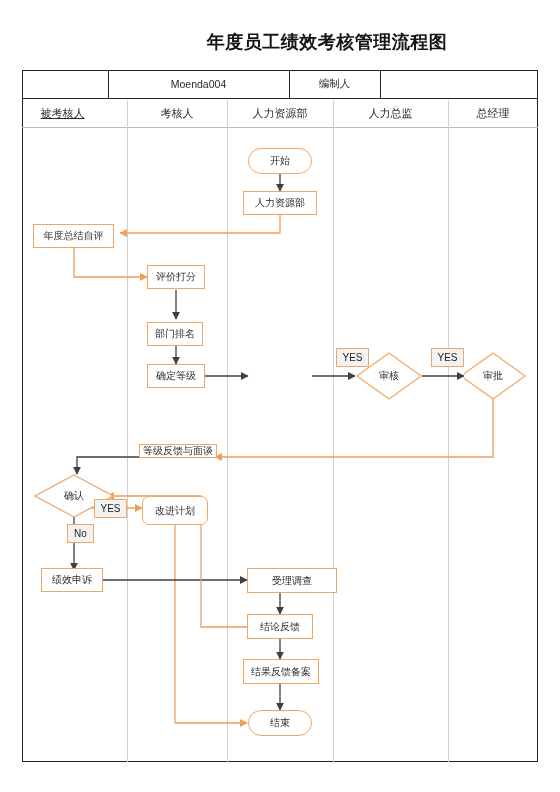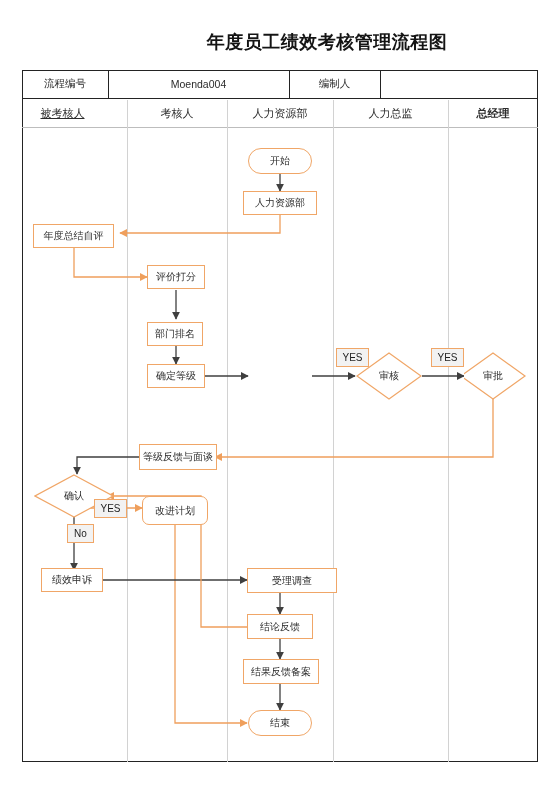--- a/index.html
+++ b/index.html
@@ -131,32 +131,31 @@
 
   <div id="title">年度员工绩效考核管理流程图</div>
 
   <div id="frame"></div>
 
   <div class="hline" style="left:22px; top:98px; width:516px;"></div>
   <div class="vline" style="left:108px; top:70px; height:28px;"></div>
   <div class="vline" style="left:289px; top:70px; height:28px;"></div>
   <div class="vline" style="left:380px; top:70px; height:28px;"></div>
 
-  <div class="meta-cell" style="left:22px; top:71px; width:86px;">流程编号</div>
   <div class="meta-cell" style="left:108px; top:71px; width:181px;">Moenda004</div>
   <div class="meta-cell" style="left:289px; top:71px; width:91px;">编制人</div>
   <div class="meta-cell" style="left:380px; top:71px; width:158px;"></div>
 
   <div class="hline thin" style="left:22px; top:127px; width:516px;"></div>
 
   <div class="lane-cell" style="left:10px;  top:100px; width:105px;text-decoration:underline;">被考核人</div>
   <div class="lane-cell" style="left:127px; top:100px; width:100px;">考核人</div>
   <div class="lane-cell" style="left:227px; top:100px; width:106px;">人力资源部</div>
   <div class="lane-cell" style="left:333px; top:100px; width:115px;">人力总监</div>
-  <div class="lane-cell" style="left:448px; top:100px; width:90px;font-weight:bold;">总经理</div>
+  <div class="lane-cell" style="left:448px; top:100px; width:90px;">总经理</div>
 
   <div class="vline light" style="left:127px; top:100px; height:662px;"></div>
   <div class="vline light" style="left:227px; top:100px; height:662px;"></div>
   <div class="vline light" style="left:333px; top:100px; height:662px;"></div>
   <div class="vline light" style="left:448px; top:100px; height:662px;"></div>
 
   <svg id="wires" viewBox="0 0 560 792">
     <defs>
       <marker id="arrowDark" viewBox="0 0 10 10" refX="9" refY="5" markerWidth="6" markerHeight="6" orient="auto-start-reverse">
         <path d="M 0 0 L 10 5 L 0 10 z" fill="#3f3f3f"></path>
@@ -230,21 +229,21 @@
     <svg width="66" height="48" viewBox="0 0 66 48">
       <polygon points="29,1 61,24 29,47 -3,24" fill="#ffffff" stroke="#f0a667" stroke-width="1.2"></polygon>
     </svg>
     <div class="diamond-label" style="left:-4px;">审批</div>
   </div>
 
   <div class="node tag" style="left:336px; top:348px; width:33px; height:19px;">YES</div>
 
   <div class="node tag" style="left:431px; top:348px; width:33px; height:19px;">YES</div>
 
-  <div class="node rect" style="left:139px; top:444px; width:78px; height:26px;">等级反馈与面谈</div>
+  <div class="node rect" style="left:139px; top:444px; width:78px; height:14px;">等级反馈与面谈</div>
 
   <div class="diamond-wrap" style="left:34px; top:474px; width:80px; height:44px;">
     <svg width="80" height="44" viewBox="0 0 80 44">
       <polygon points="40,1 79,22 40,43 1,22" fill="#ffffff" stroke="#f0a667" stroke-width="1.2"></polygon>
     </svg>
     <div class="diamond-label">确认</div>
   </div>
 
   <div class="node tag" style="left:94px; top:499px; width:33px; height:19px;">YES</div>
 

